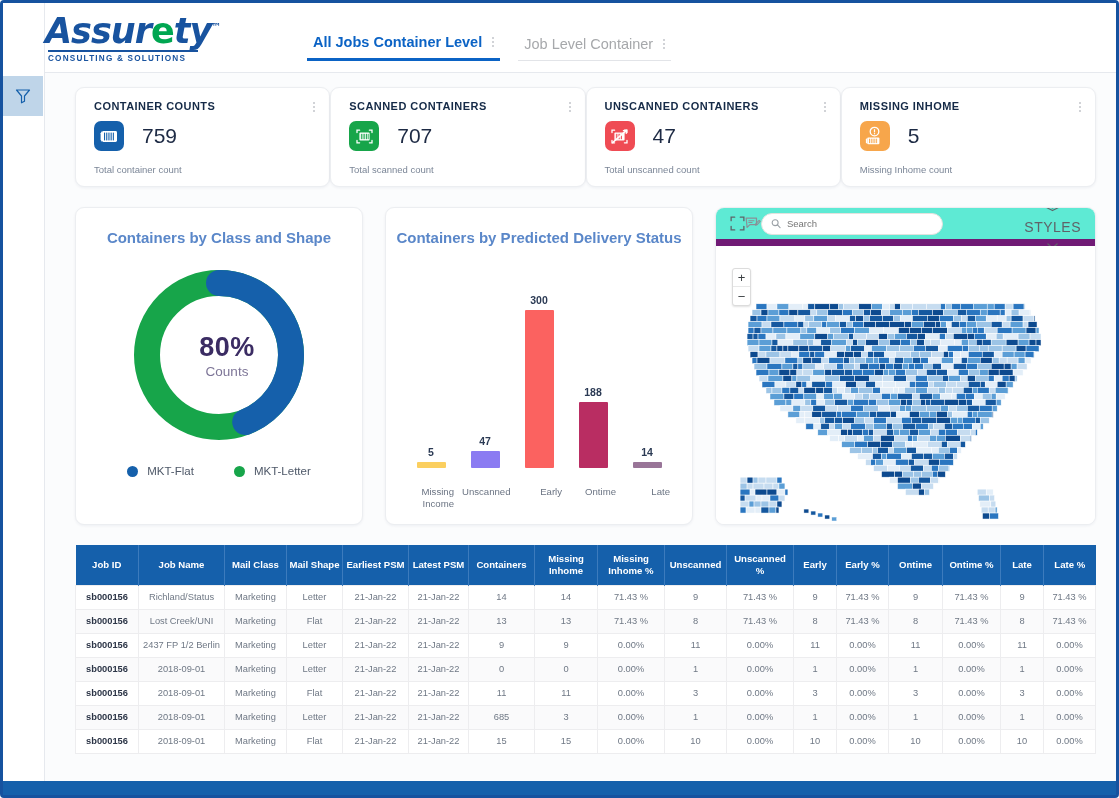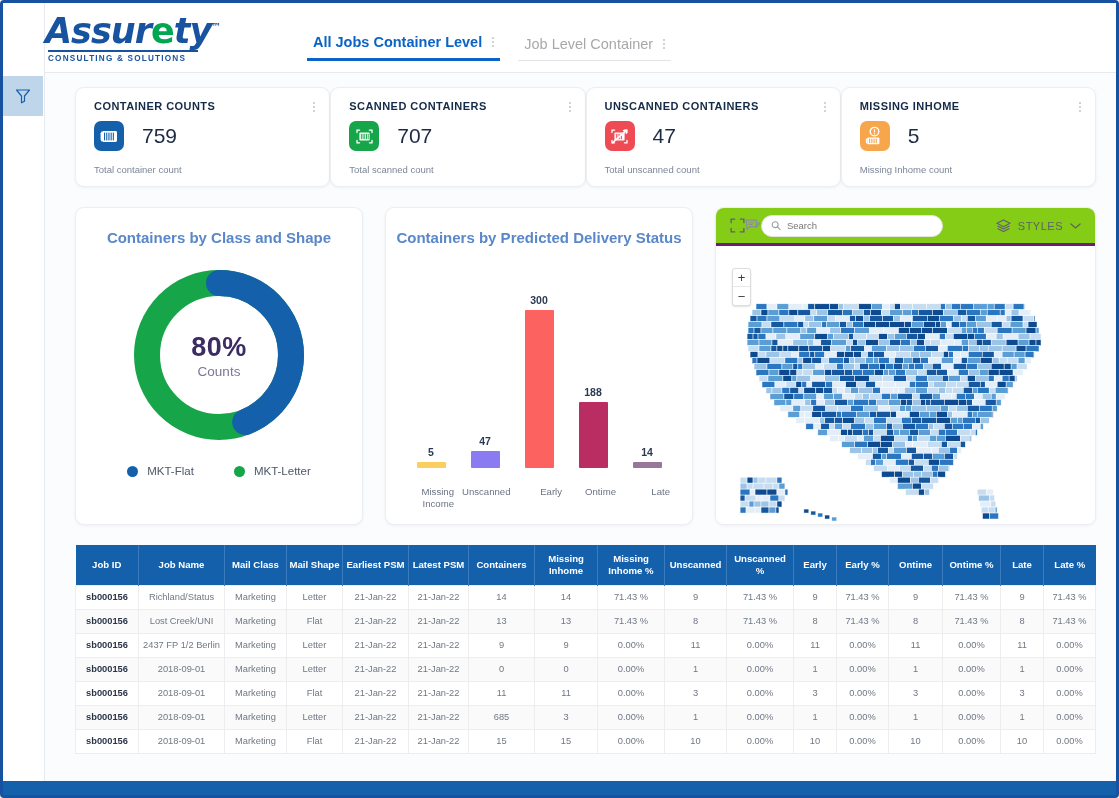--- a/index.html
+++ b/index.html
@@ -118,21 +118,21 @@
     text-align: center; font-size: 15px; font-weight: bold;
     color: #5a87c9; padding-top: 20px; line-height: 1.28;
   }
   .panel-donut { width: 288px; flex: 0 0 288px; }
   .panel-bar   { width: 308px; flex: 0 0 308px; }
   .panel-map   { flex: 1 1 auto; }
 
   
   .donut-wrap { position: relative; width: 180px; height: 180px; margin: 18px auto 0; }
   .donut-center {
-    position: absolute; left: 0; top: 0; width: 100%; height: 100%;
+    position: absolute; left: 8px; top: 0; width: 100%; height: 100%;
     display: flex; flex-direction: column; align-items: center; justify-content: center;
   }
   .donut-pct { font-size: 27px; font-weight: bold; color: #3b2c63; letter-spacing: .5px; }
   .donut-lbl { font-size: 13.5px; color: #7d7597; margin-top: 1px; }
   .legend { display: flex; justify-content: center; gap: 40px; margin-top: 20px; }
   .legend-item { display: flex; align-items: center; gap: 9px; }
   .legend-dot { width: 11px; height: 11px; border-radius: 50%; }
   .legend-text { font-size: 11.5px; color: #4e5868; }
 
   
@@ -150,37 +150,37 @@
     position: absolute; left: 22px; right: 22px; bottom: 14px;
     display: flex; justify-content: space-between;
   }
   .bar-label {
     width: 46px; text-align: right; font-size: 9.6px;
     color: #6b7483; line-height: 1.25;
   }
 
   
   .map-toolbar {
-    height: 38px; background: #84cc16;
+    height: 38px; background: #5eead4;
     display: flex; align-items: center; gap: 0;
-    padding: 0 14px; border-bottom: 3px solid #701a75;
+    padding: 0 14px; border-bottom: 7px solid #701a75;
   }
   .map-search {
     flex: 1; max-width: 182px; height: 22px;
     background: #ffffff; border: 1px solid #e2e2de; border-radius: 11px;
     display: flex; align-items: center; gap: 6px; padding: 0 9px;
   }
   .map-search-input {
     border: none; outline: none; font-size: 9.5px; color: #9aa0a6;
     background: transparent; width: 100%;
     font-family: "Liberation Sans", sans-serif;
   }
   .styles-btn {
     margin-left: auto; display: flex; align-items: center; gap: 7px;
-    font-size: 11px; color: #5f6368; letter-spacing: .5px; cursor: pointer;
+    font-size: 14px; color: #5f6368; letter-spacing: .5px; cursor: pointer; flex-direction: column;
   }
   .map-body { position: relative; height: 279px; background: #ffffff; overflow: hidden; }
   .zoom-ctl {
     position: absolute; left: 16px; top: 22px; width: 19px;
     background: #ffffff; border: 1px solid #dcdcdc; border-radius: 3px;
     box-shadow: 0 1px 2px rgba(0,0,0,.12); z-index: 3;
   }
   .zoom-ctl div {
     height: 18px; display: flex; align-items: center; justify-content: center;
     font-size: 13px; color: #3c4043; cursor: pointer;

